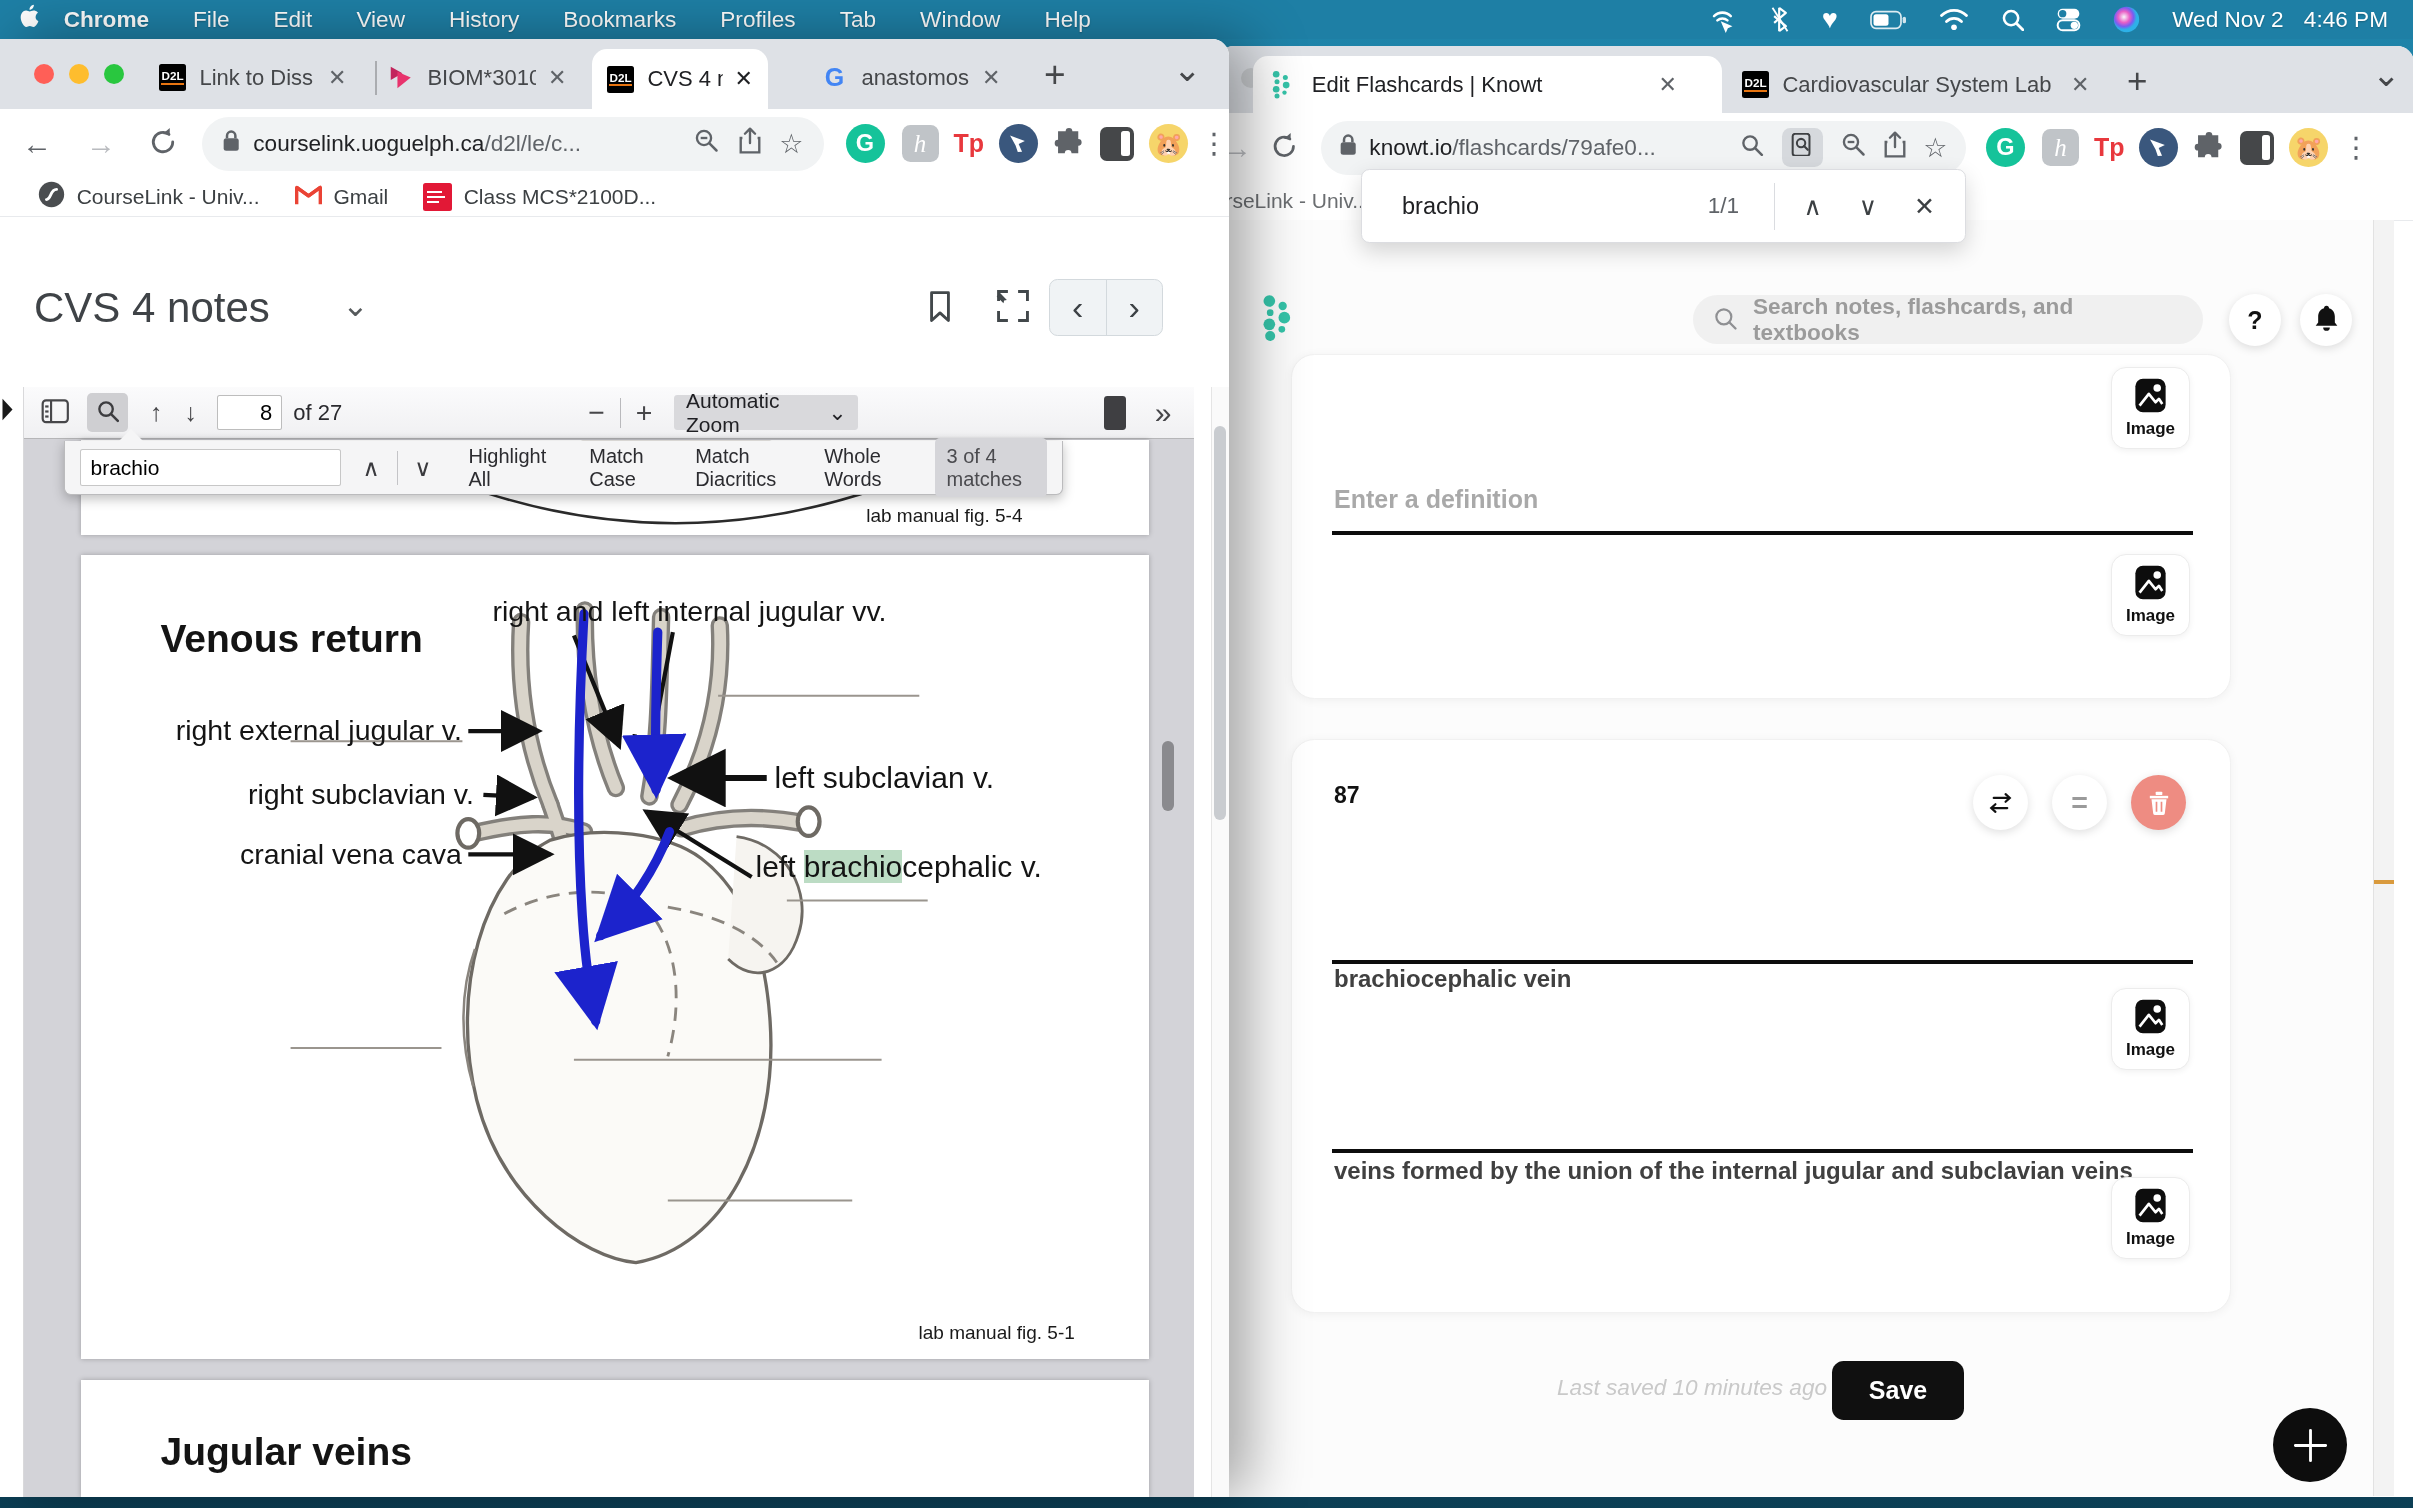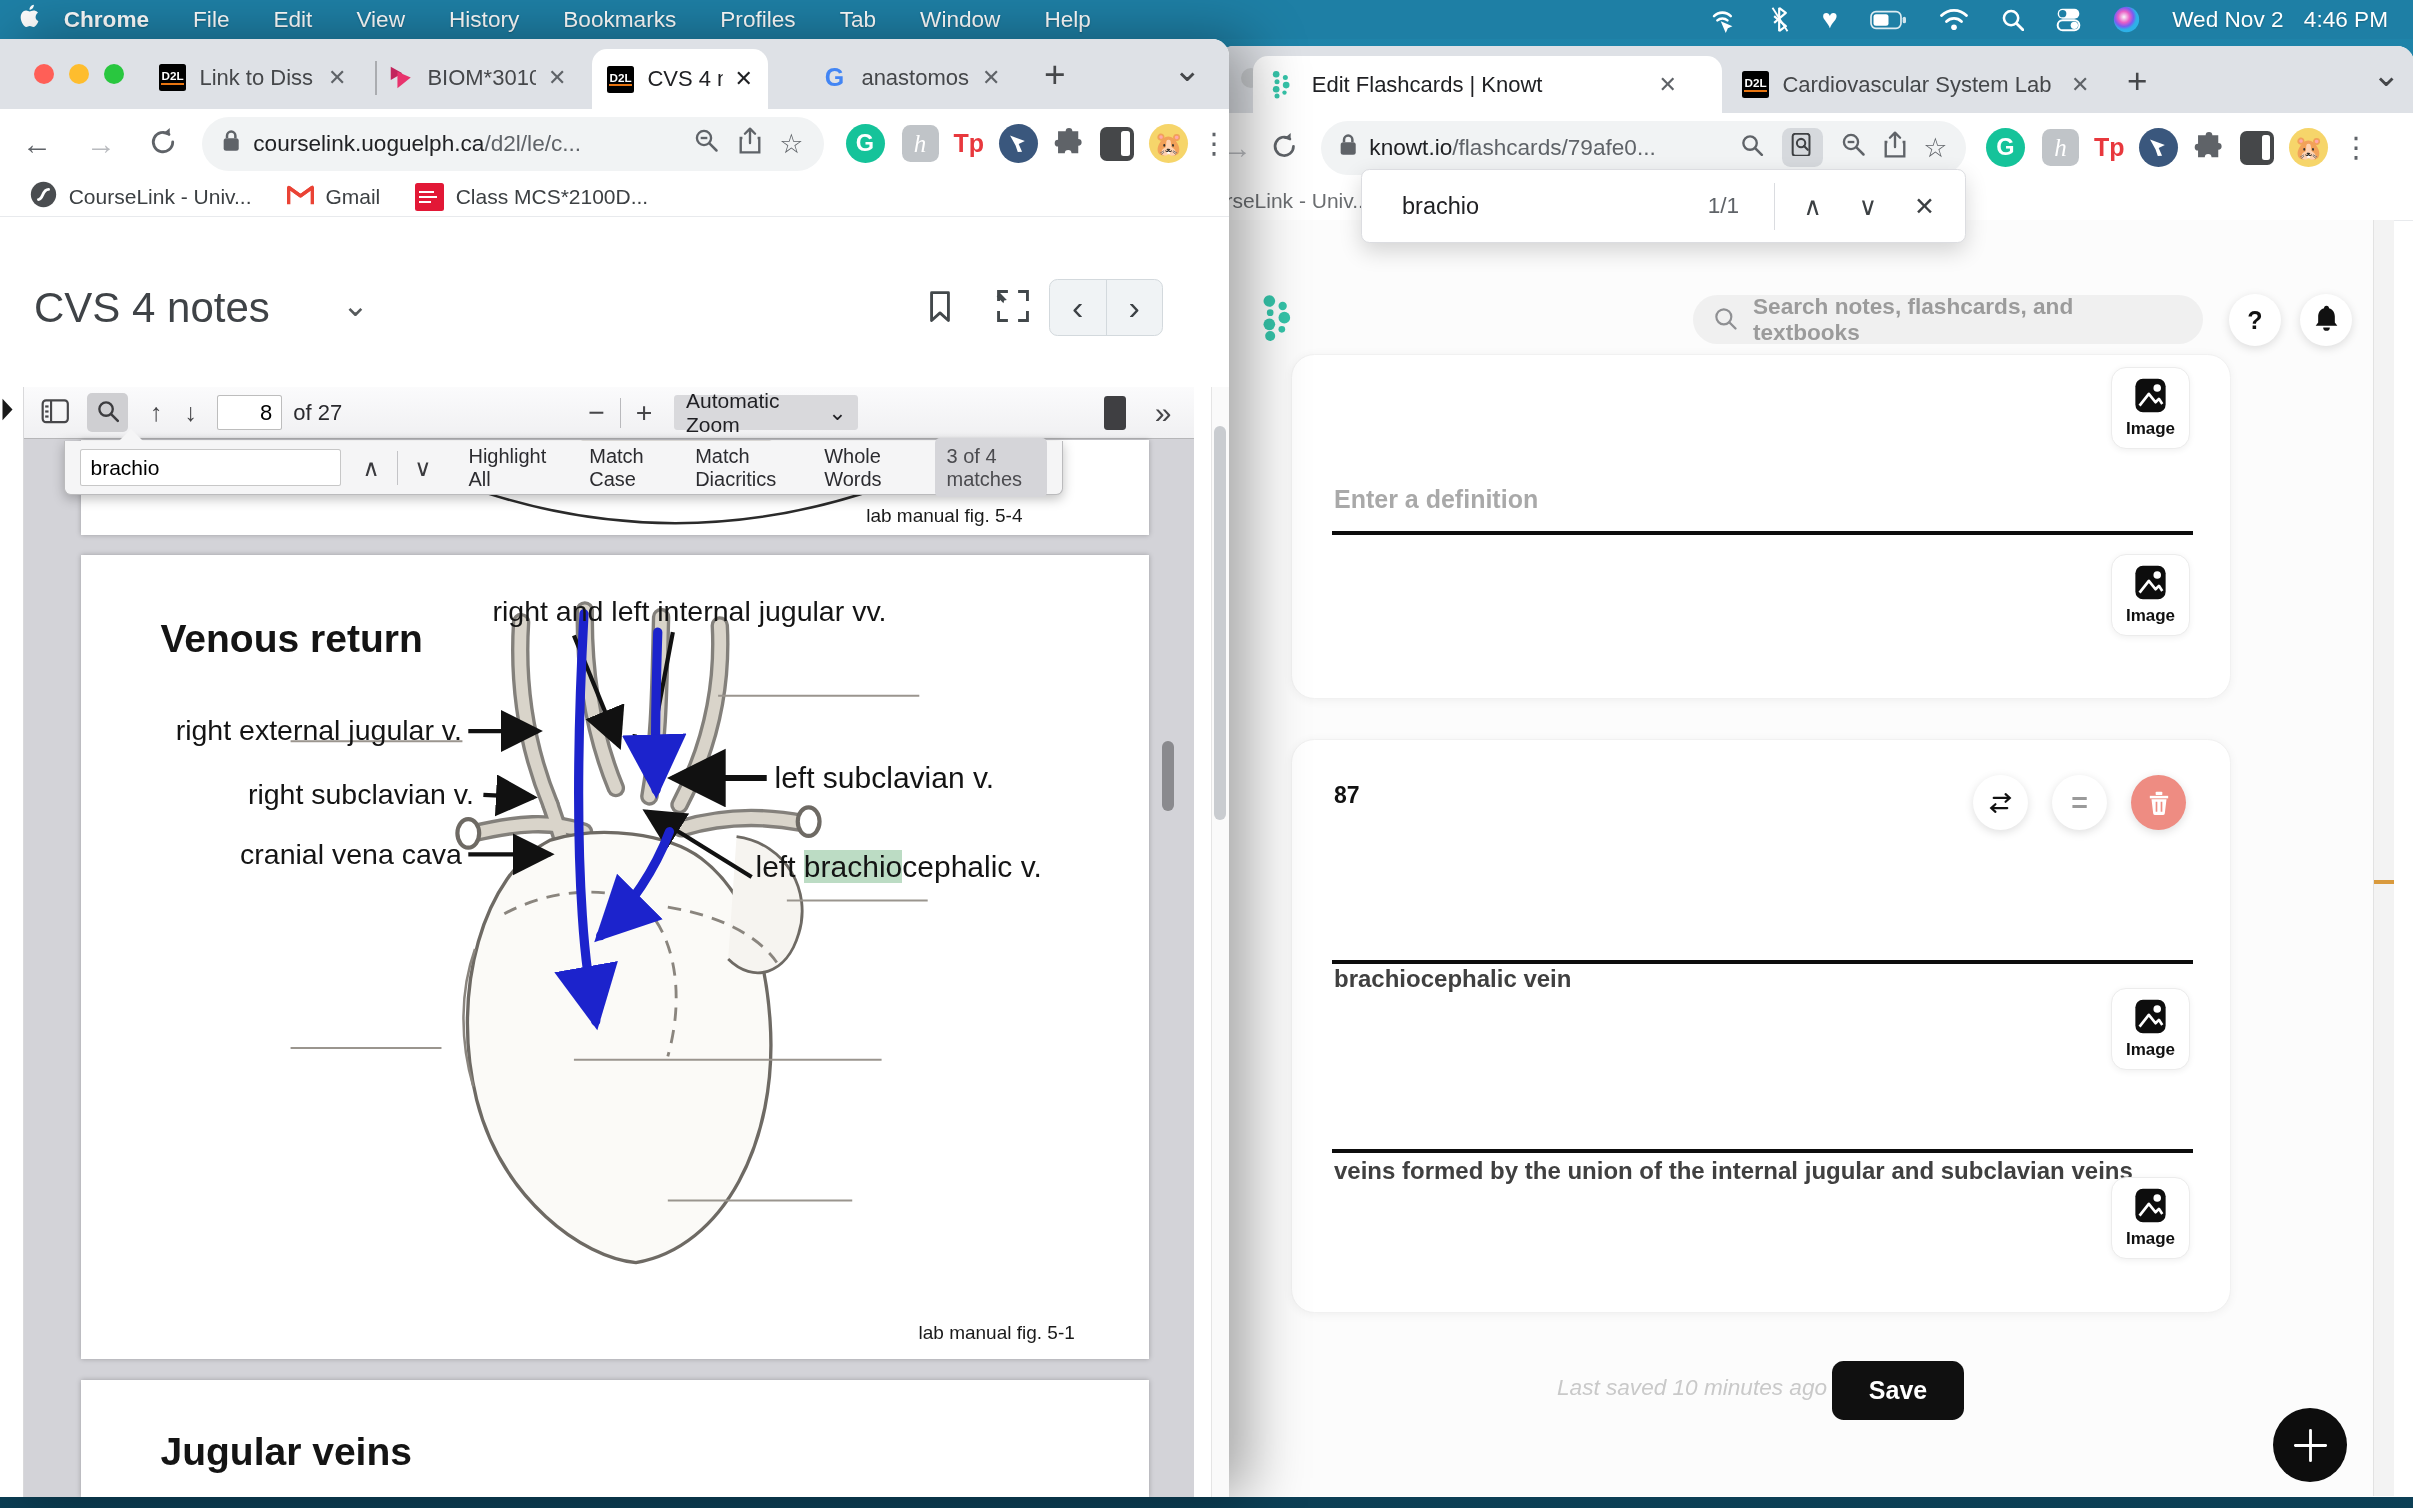--- a/index.html
+++ b/index.html
@@ -462,21 +462,21 @@
           <path fill="#5f6368" d="M15 4 a4 4 0 0 1 8 0 h7 v9 a4 4 0 0 1 0 8 v9 h-8 a4 4 0 0 0 -8 0 H6 v-8 a4 4 0 0 1 0-8 V4 z"></path>
         </svg>
     </span>
     <span class="ext" style="margin-left:15px;width:34px;height:34px;border-radius:6.7px;background:#454749;position:relative;">
       <span style="position:absolute;right:4.2px;top:4.2px;width:8.4px;height:25px;background:#fff;border-radius:2.5px;"></span>
     </span>
     <span class="ext" style="margin-left:15px;width:39px;height:39px;border-radius:50%;background:#f6d56a;font-size:23.5px;">🐹</span>
     <span class="g" data-glyph="⋮" style="margin-left:11.7px;font-size:28.5px;color:#5f6368;"></span>
   </div>
 
-  <div class="bookbar" style="top:139px;padding-left:30px;gap:11.7px;">
+  <div class="bookbar" style="top:139px;padding-left:38px;gap:11.7px;">
     <span>
       <svg width="27" height="27" viewBox="0 0 32 32">
           <circle cx="16" cy="16" r="15" fill="#4a4d50"></circle>
           <path d="M10 22 C16 22 14 10 22 10" stroke="#fff" stroke-width="3.4" fill="none" stroke-linecap="round"></path>
         </svg>
     </span>
     <span>CourseLink - Univ...</span>
     <span style="margin-left:23.5px;">
       <svg width="27" height="22" viewBox="0 0 32 26">
           <path d="M2 24 V4 l14 10 L30 4 v20" fill="none" stroke="#ea4335" stroke-width="4" stroke-linejoin="round"></path>

